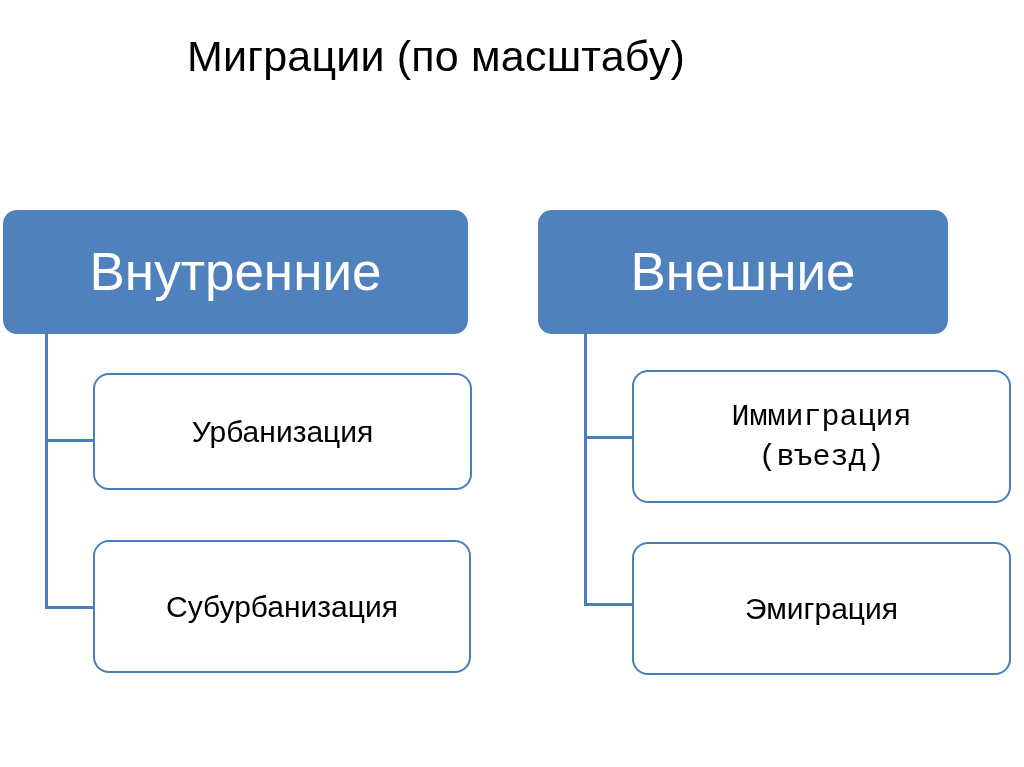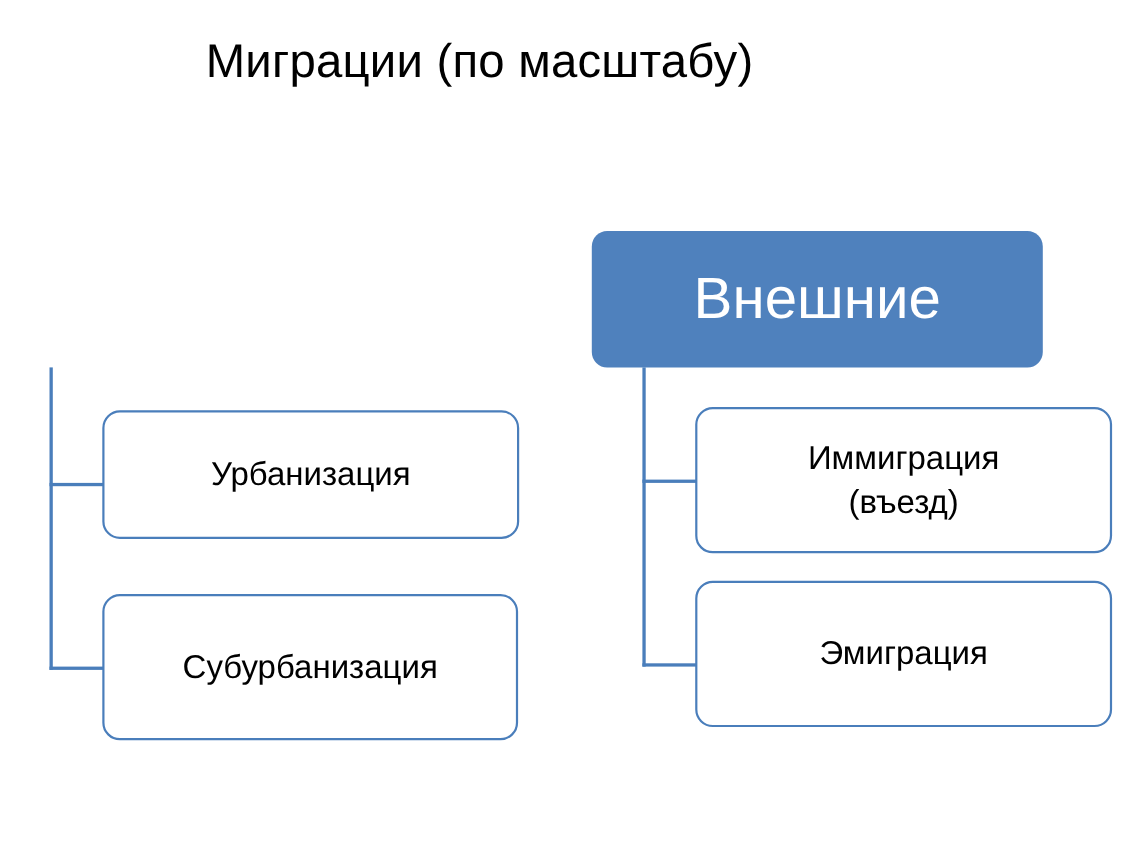--- a/index.html
+++ b/index.html
@@ -72,22 +72,22 @@
     align-items: center;
     justify-content: center;
     text-align: center;
     font-size: 30px;
     line-height: 40px;
     box-sizing: border-box;
     padding: 0 10px;
   }
   .child-l1 { left: 93px;  top: 373px; width: 379px; height: 117px; }
   .child-l2 { left: 93px;  top: 540px; width: 378px; height: 133px; }
-  .child-r1 { left: 632px; top: 370px; width: 379px; height: 133px; }
-  .child-r2 { left: 632px; top: 528px; width: 379px; height: 133px; }
+  .child-r1 { left: 632px; top: 370px; width: 379px; height: 133px; font-family: Liberation Mono, monospace; }
+  .child-r2 { left: 632px; top: 542px; width: 379px; height: 133px; }
 
   .child-node .label { display: block; }
 
   
   .connector {
     position: absolute;
     background: #4A7EBB;
   }
   .trunk { width: 3px; }
   .branch { height: 3px; }
@@ -106,20 +106,23 @@
 <body>
 
 <div id="slide">
 
   <div class="slide-title">Миграции (по масштабу)</div>
 
   <div class="connector trunk trunk-left"></div>
   <div class="connector branch branch-l1"></div>
   <div class="connector branch branch-l2"></div>
 
+  <div class="root-node root-left">
+    <span class="label">Внутренние</span>
+  </div>
 
   <div class="child-node child-l1">
     <span class="label">Урбанизация</span>
   </div>
 
   <div class="child-node child-l2">
     <span class="label">Субурбанизация</span>
   </div>
 
   <div class="connector trunk trunk-right"></div>

